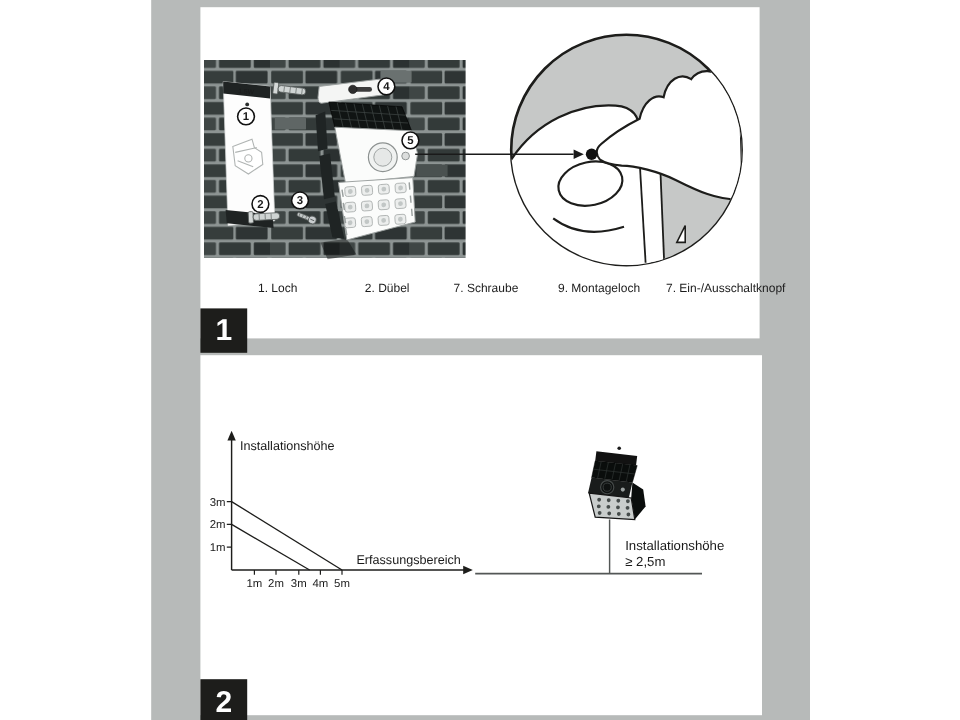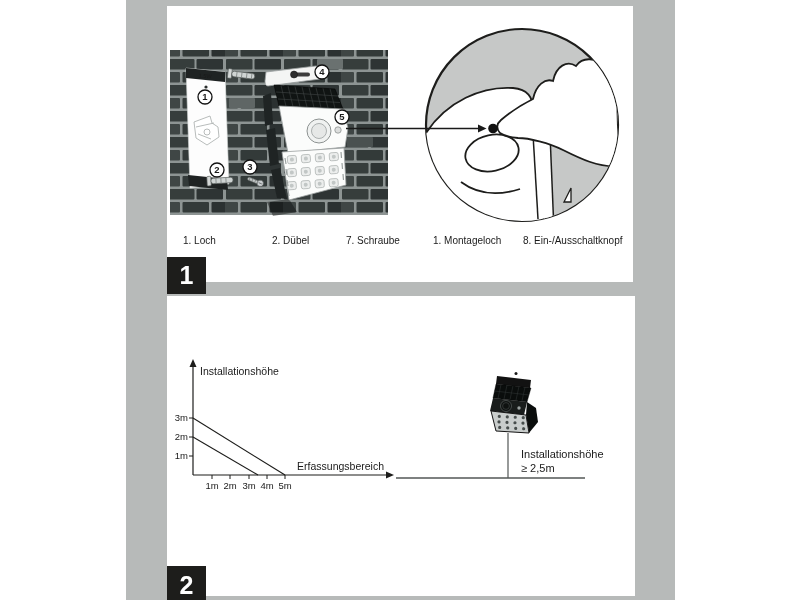--- a/index.html
+++ b/index.html
@@ -14,21 +14,21 @@
   #panel1{left:167px;top:6px;width:466px;height:276px;}
   #panel2{left:167px;top:296px;width:468px;height:300px;}
   .badge{
     position:absolute;left:167px;width:39px;height:37px;background:#1d1d1b;
     color:#fff;display:flex;align-items:center;justify-content:center;
     font-size:25px;font-weight:bold;
   }
   #badge1{top:257px;}
   #badge2{top:566px;height:38px;}
   .caption{
-    position:absolute;top:229px;font-size:10px;color:#1b1b1b;white-space:nowrap;
+    position:absolute;top:229px;font-size:10px;color:#1b1b1b;white-space:nowrap;margin-left:32px;
   }
   svg{position:absolute;left:0;top:0;display:block;}
   svg text{font-family:"Liberation Sans", sans-serif;fill:#1a1a1a;}
 </style>
 </head>
 <body>
 
 <div class="plate"></div>
 
 <div class="panel" id="panel1">
@@ -171,22 +171,22 @@
       <g>
         <circle cx="175" cy="111" r="7" fill="#ffffff" stroke="#111" stroke-width="1.3"></circle>
         <text x="175" y="114.4">5</text>
       </g>
     </g>
   </svg>
 
   <span class="caption" style="left:16px">1. Loch</span>
   <span class="caption" style="left:105px">2. Dübel</span>
   <span class="caption" style="left:179px">7. Schraube</span>
-  <span class="caption" style="left:266px">1. Montageloch</span>
-  <span class="caption" style="left:356px">8. Ein-/Ausschaltknopf</span>
+  <span class="caption" style="left:266px">9. Montageloch</span>
+  <span class="caption" style="left:356px">7. Ein-/Ausschaltknopf</span>
 </div>
 
 <div class="panel" id="panel2">
   <svg width="468" height="270" viewBox="0 0 468 270">
 
     <g>
       <line x1="26" y1="179" x2="26" y2="67" stroke="#1d1d1b" stroke-width="1.2"></line>
       <polygon points="26,63 22.5,71 29.5,71" fill="#1d1d1b"></polygon>
       <line x1="26" y1="179" x2="220" y2="179" stroke="#1d1d1b" stroke-width="1.2"></line>
       <polygon points="227,179 219,175.5 219,182.5" fill="#1d1d1b"></polygon>

